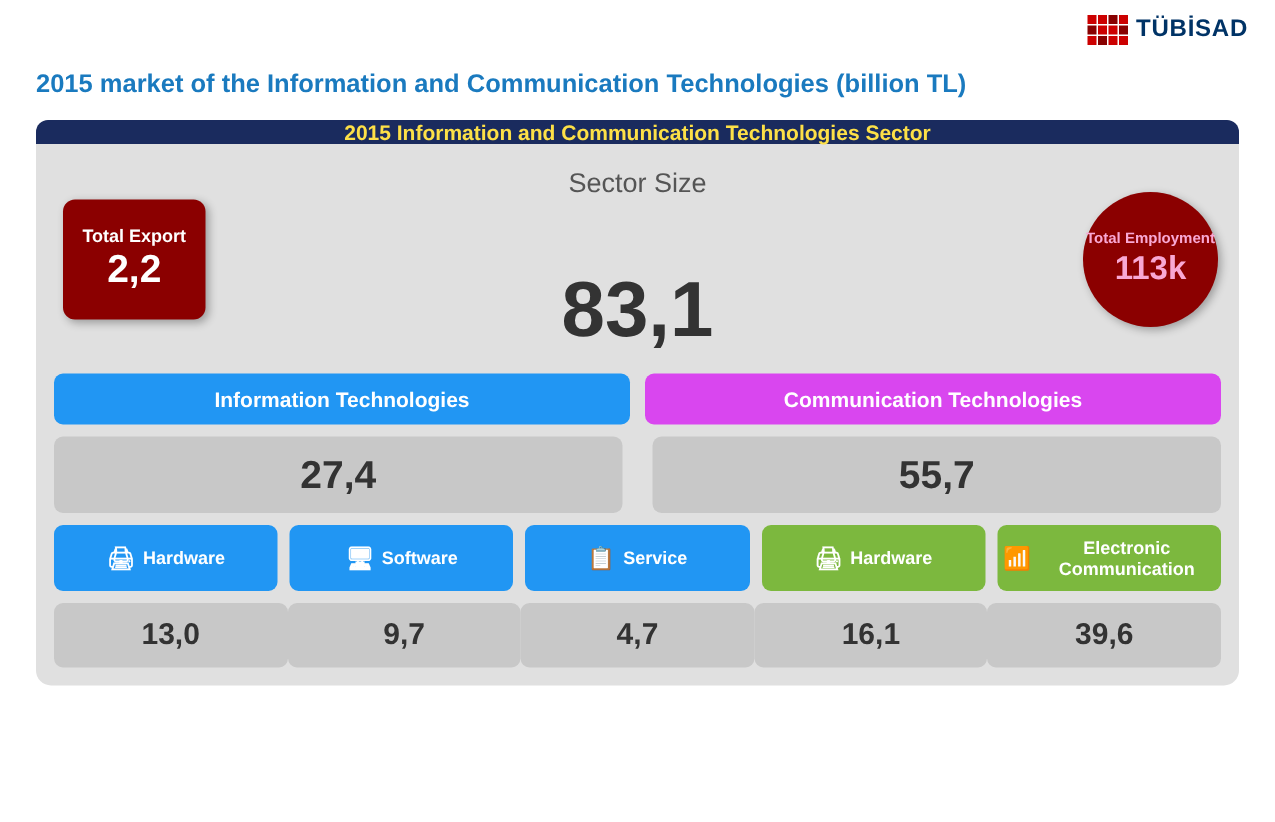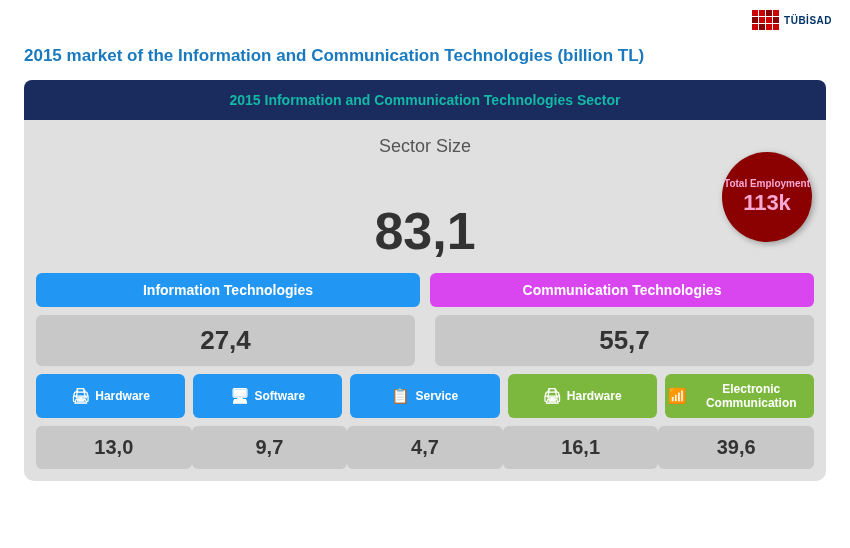--- a/index.html
+++ b/index.html
@@ -33,21 +33,21 @@
       gap: 1px;
     }
     .logo-grid span {
       background: #c00;
       display: block;
       width: 6px;
       height: 6px;
     }
     .logo-grid span.dark { background: #800; }
     .logo-text {
-      font-size: 10px;
+      font-size: 16px;
       font-weight: bold;
       color: #003366;
       margin-left: 3px;
       letter-spacing: 0.5px;
     }
 
     
     .page-title {
       font-size: 17px;
       font-weight: bold;
@@ -62,23 +62,23 @@
       border-radius: 10px;
       padding: 0 0 12px 0;
       overflow: visible;
       position: relative;
     }
 
     
     .card-header {
       background: #1a2b5e;
       border-radius: 8px 8px 0 0;
-      padding: 12px 0;
-      text-align: center;
-      color: #14b8a6;
+      padding: 0 0;
+      text-align: center;
+      color: #fde047;
       font-size: 14px;
       font-weight: bold;
       margin-bottom: 0;
     }
 
     
     .sector-row {
       display: flex;
       align-items: center;
       justify-content: center;
@@ -266,20 +266,24 @@
   </div>
 
   <div class="page-title">2015 market of the Information and Communication Technologies (billion TL)</div>
 
   <div class="main-card">
 
     <div class="card-header">2015 Information and Communication Technologies Sector</div>
 
     <div class="sector-row">
 
+      <div class="badge-export">
+        <span class="badge-label">Total Export</span>
+        <span class="badge-value">2,2</span>
+      </div>
 
       <div class="sector-center">
         <div class="sector-label">Sector Size</div>
         <div class="sector-value">83,1</div>
       </div>
 
       <div class="badge-employment">
         <span class="badge-label">Total Employment</span>
         <span class="badge-value">113k</span>
       </div>

